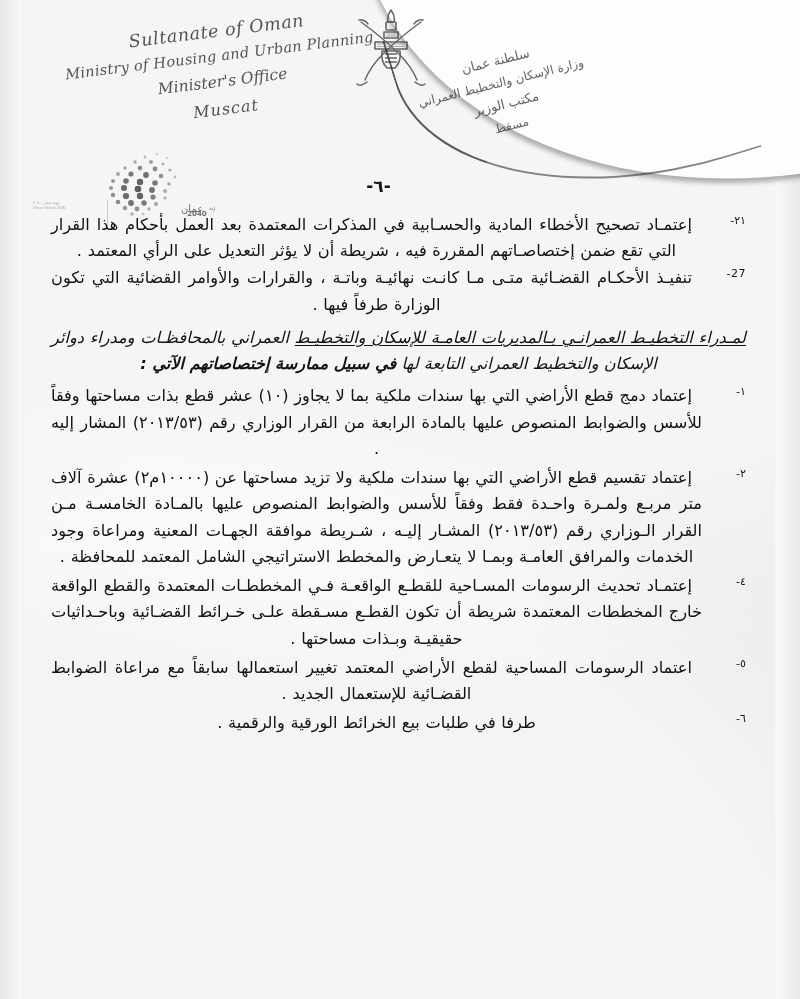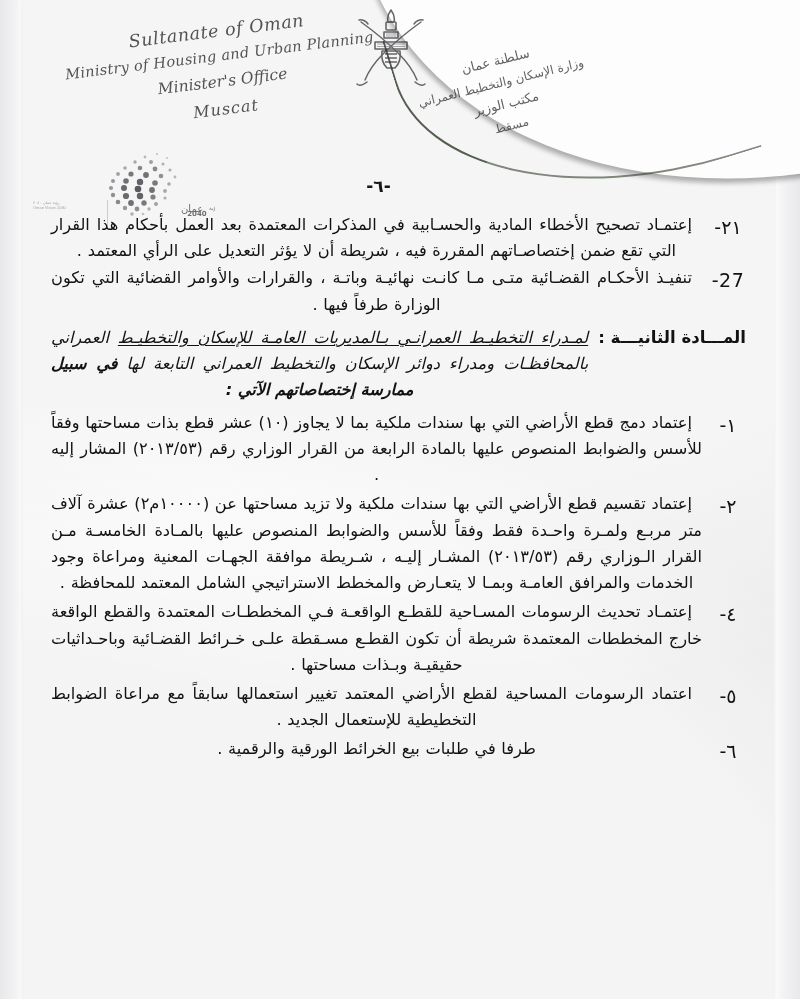--- a/index.html
+++ b/index.html
@@ -209,23 +209,23 @@
 
   
   .clause {
     display: flex;
     align-items: flex-start;
     margin-bottom: 1px;
   }
   .clause-num {
     flex: 0 0 auto;
     min-width: 36px;
-    text-align: center;
+    text-align: right;
     padding-left: 8px;
-    font-size: 19px;
+    font-size: 11px;
     white-space: nowrap;
     letter-spacing: .5px;
   }
   .clause-text {
     flex: 1 1 auto;
     text-align: justify;
     text-align-last: center;
     word-spacing: .5px;
   }
   .clause-text.first-indent { text-indent: 10px; }
@@ -386,21 +386,20 @@
         <div class="clause-num">٢١-</div>
         <div class="clause-text first-indent">إعتمـاد تصحيح الأخطاء المادية والحسـابية في المذكرات المعتمدة بعد العمل بأحكام هذا القرار التي تقع ضمن إختصاصـاتهم المقررة فيه ، شريطة أن لا يؤثر التعديل على الرأي المعتمد .</div>
       </div>
 
       <div class="clause">
         <div class="clause-num">27-</div>
         <div class="clause-text first-indent">تنفيـذ الأحكـام القضـائية متـى مـا كانـت نهائيـة وباتـة ، والقرارات والأوامر القضائية التي تكون الوزارة طرفاً فيها .</div>
       </div>
 
       <div class="article">
-        <div class="article-title">المـــادة الثانيـــة :</div>
         <div class="article-body">
           <span class="u-line">لمـدراء التخطيـط العمرانـي بـالمديريات العامـة للإسكان والتخطيـط</span>
           <span>العمراني بالمحافظـات ومدراء دوائر الإسكان والتخطيط العمراني</span>
           <span>التابعة لها</span>
           <span class="bold">في سبيل ممارسة إختصاصاتهم الآتي :</span>
         </div>
       </div>
 
       <div class="group-list">
 
@@ -414,21 +413,21 @@
           <div class="clause-text first-indent">إعتماد تقسيم قطع الأراضي التي بها سندات ملكية ولا تزيد مساحتها عن (١٠٠٠٠م٢) عشرة آلاف متر مربـع ولمـرة واحـدة فقط وفقاً للأسس والضوابط المنصوص عليها بالمـادة الخامسـة مـن القرار الـوزاري رقم (٢٠١٣/٥٣) المشـار إليـه ، شـريطة موافقة الجهـات المعنية ومراعاة وجود الخدمات والمرافق العامـة وبمـا لا يتعـارض والمخطط الاستراتيجي الشامل المعتمد للمحافظة .</div>
         </div>
 
         <div class="clause">
           <div class="clause-num">٤-</div>
           <div class="clause-text first-indent">إعتمـاد تحديث الرسومات المسـاحية للقطـع الواقعـة فـي المخططـات المعتمدة والقطع الواقعة خارج المخططات المعتمدة شريطة أن تكون القطـع مسـقطة علـى خـرائط القضـائية وباحـداثيات حقيقيـة وبـذات مساحتها .</div>
         </div>
 
         <div class="clause">
           <div class="clause-num">٥-</div>
-          <div class="clause-text first-indent">اعتماد الرسومات المساحية لقطع الأراضي المعتمد تغيير استعمالها سابقاً مع مراعاة الضوابط التخطيطية للإستعمال الجديد .</div>
+          <div class="clause-text first-indent">اعتماد الرسومات المساحية لقطع الأراضي المعتمد تغيير استعمالها سابقاً مع مراعاة الضوابط القضـائية للإستعمال الجديد .</div>
         </div>
 
         <div class="clause">
           <div class="clause-num">٦-</div>
           <div class="clause-text" style="text-align-last:center;">طرفا في طلبات بيع الخرائط الورقية والرقمية .</div>
         </div>
 
       </div>
     </div>
   </div>

